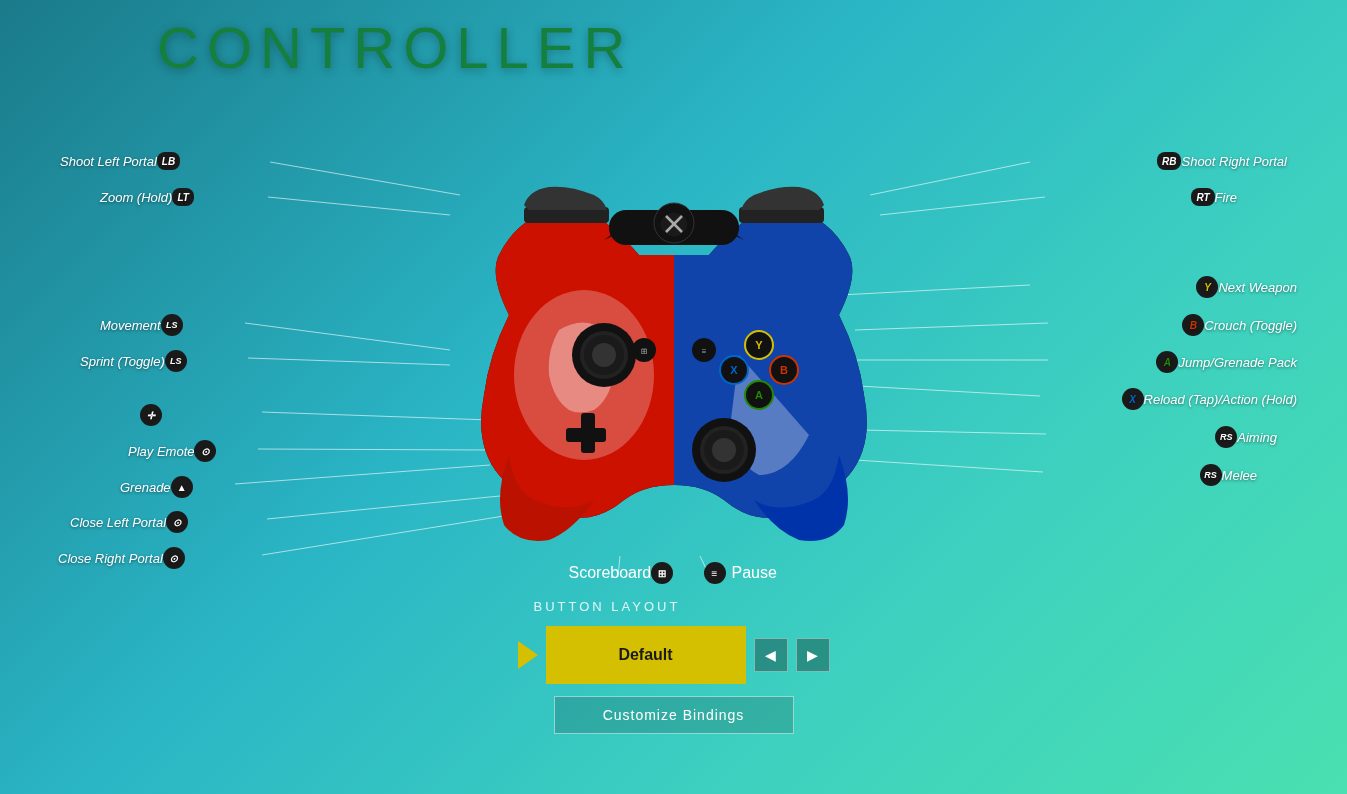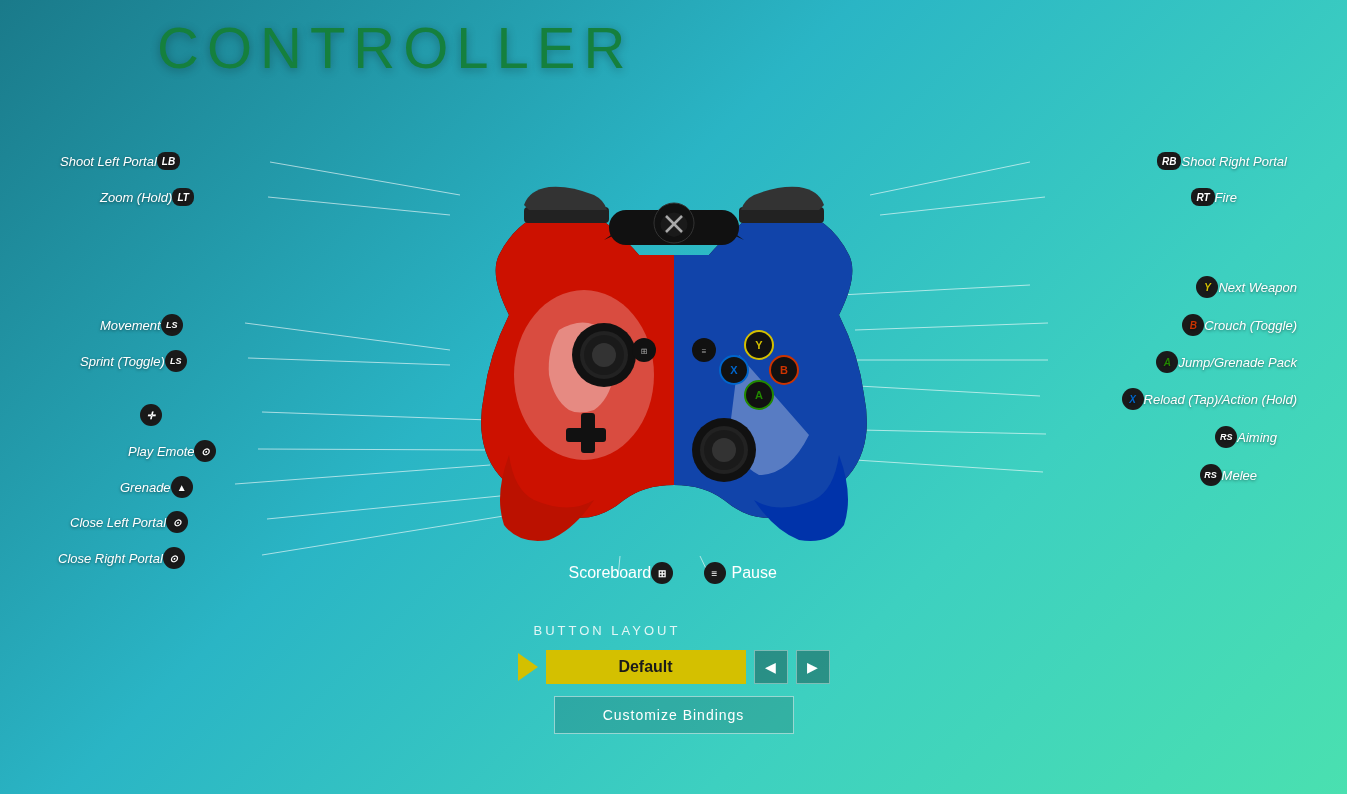--- a/index.html
+++ b/index.html
@@ -99,21 +99,21 @@
       border-top: 14px solid transparent;
       border-bottom: 14px solid transparent;
       border-left: 20px solid #d4c000;
     }
 
     .layout-name-box {
       background: #d4c000;
       color: #1a1a1a;
       font-size: 16px;
       font-weight: bold;
-      padding: 8px 20px;
+      padding: 20px 20px;
       min-width: 200px;
       text-align: center;
     }
 
     .nav-btn {
       background: rgba(0,0,0,0.3);
       border: 1px solid rgba(255,255,255,0.4);
       color: #fff;
       width: 34px;
       height: 34px;

